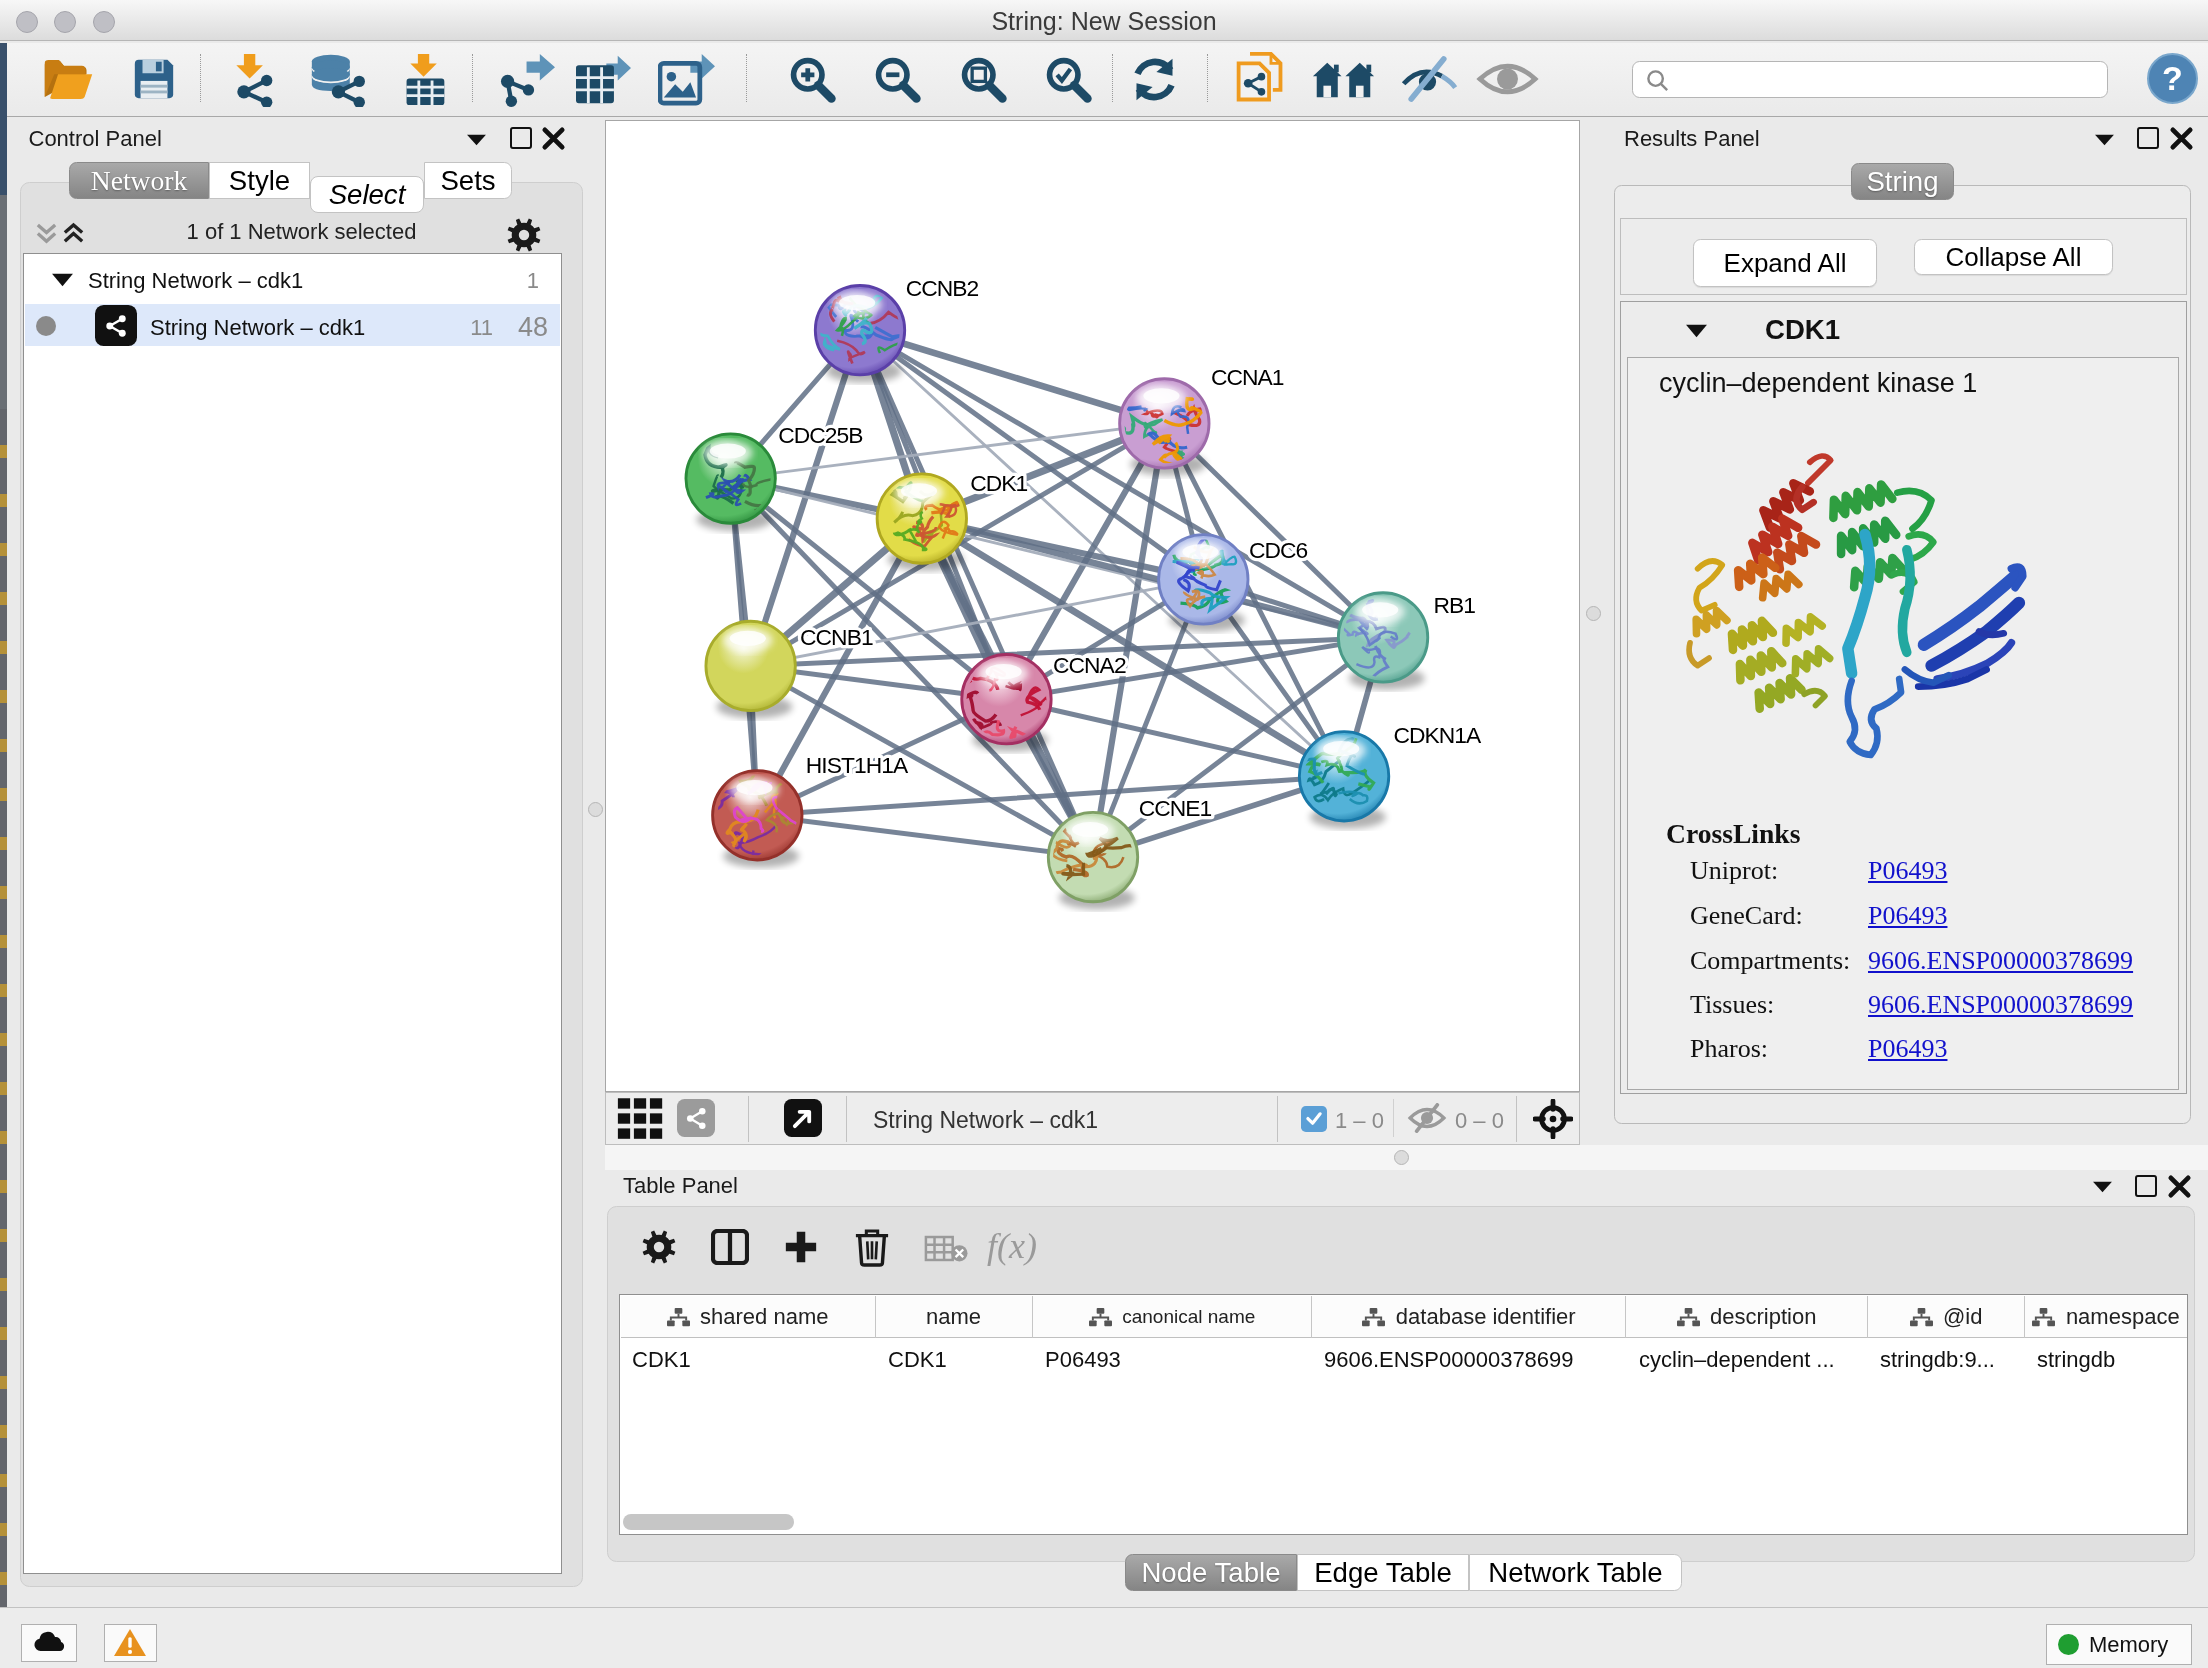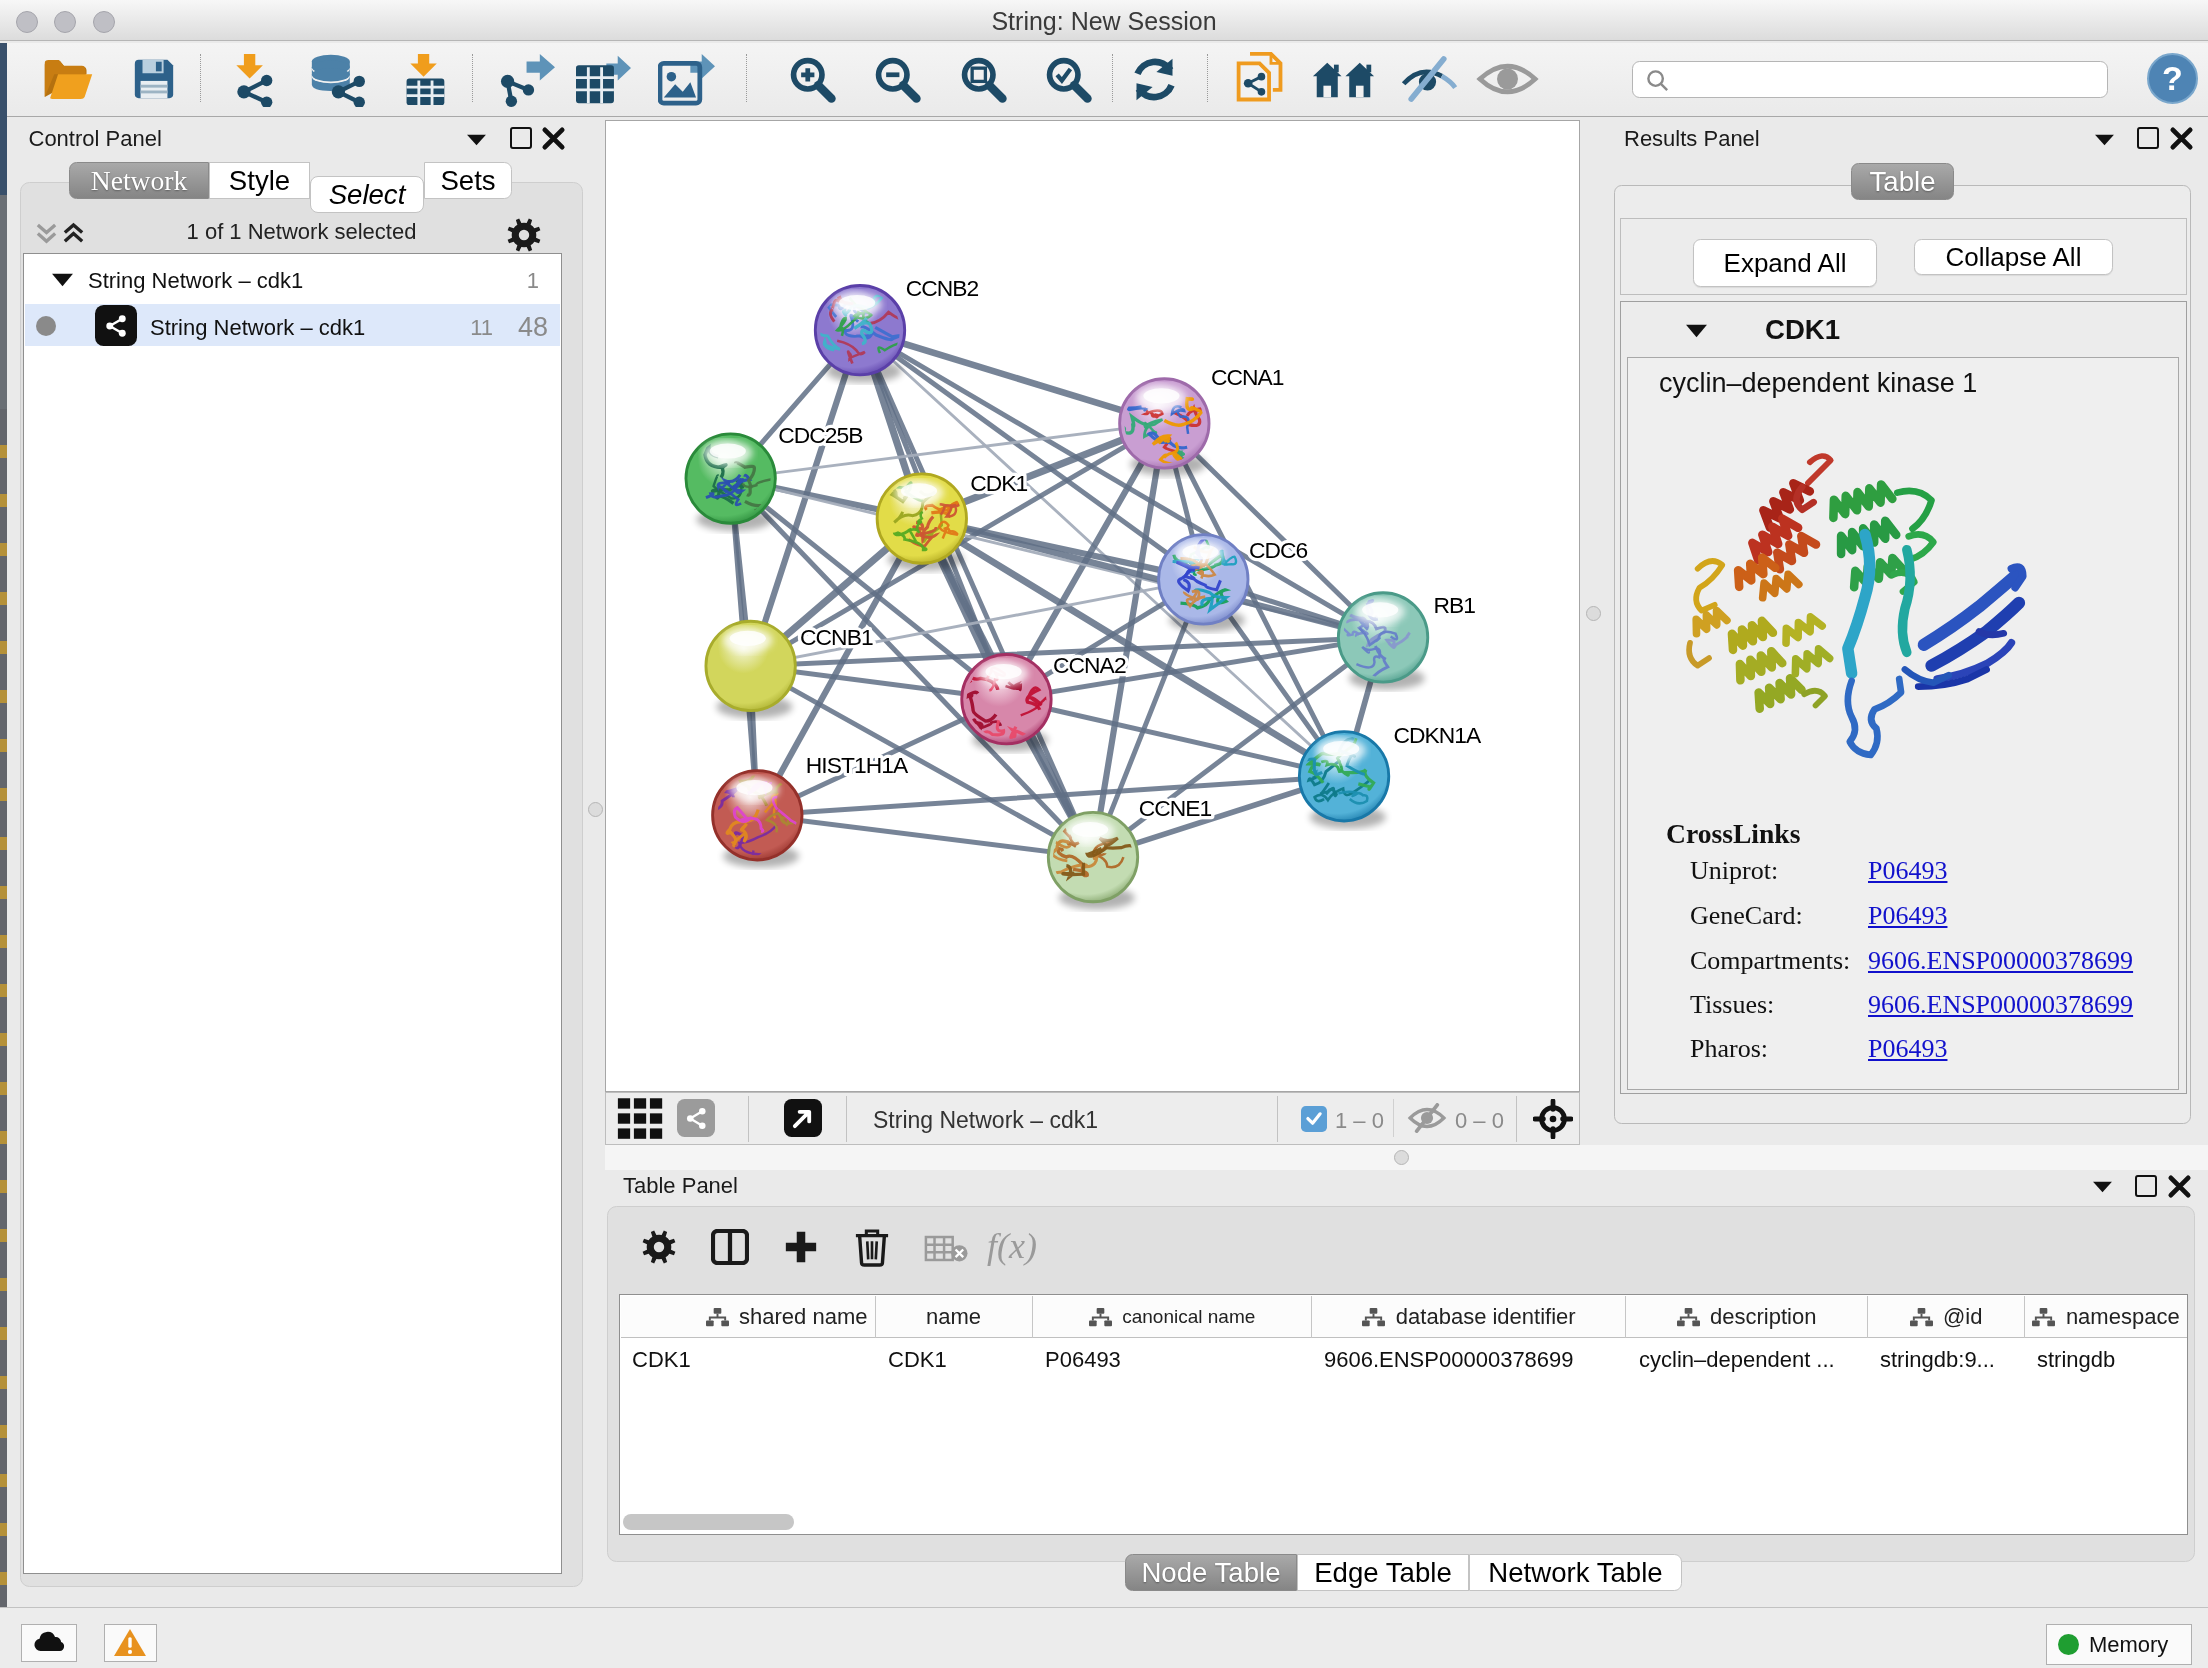--- a/index.html
+++ b/index.html
@@ -659,21 +659,21 @@
   <svg class="abs" style="left:2092px;top:131px;" width="25" height="17" viewBox="0 0 26 18">
     <path d="M3 4 L23 4 L13 15 Z" fill="#111"></path>
     </svg>
   <div class="abs" style="left:2137px;top:127px;width:22px;height:22px;border:2.9px solid #111;border-radius:2.9px;"></div>
   <svg class="abs" style="left:2169px;top:126px;" width="25" height="25" viewBox="0 0 26 26">
     <path d="M4 4 L22 22 M22 4 L4 22" stroke="#111" stroke-width="5" stroke-linecap="round"></path>
     </svg>
 
   <div class="abs" style="left:1614px;top:185px;width:577px;height:939px;background:#ececec;
       border:1.9px solid #b9b9b9;border-radius:7.6px;"></div>
-  <div class="tab sel" style="left:1851px;top:163px;width:103px;height:37px;">Table</div>
+  <div class="tab sel" style="left:1851px;top:163px;width:103px;height:37px;">String</div>
 
   <div class="abs" style="left:1620px;top:218px;width:567px;height:77px;background:#ececec;
       border:1px solid #bdbdbd;"></div>
   <div class="btn" style="left:1693px;top:239px;width:184px;height:48px;">Expand All</div>
   <div class="btn" style="left:1914px;top:239px;width:199px;height:36px;">Collapse All</div>
 
   <div class="abs" style="left:1620px;top:301px;width:567px;height:793px;background:#ececec;
       border:1px solid #9f9f9f;"></div>
   <svg class="abs" style="left:1683px;top:321px;" width="27" height="19" viewBox="0 0 28 20">
     <path d="M3 4 L25 4 L14 17 Z" fill="#111"></path>
@@ -786,21 +786,21 @@
       border:1.9px solid #8f8f8f;"></div>
   <div id="tableheads">
     <div class="abs" style="left:621px;top:1296px;width:1566px;height:42px;background:#fcfcfc;
         border-bottom:1.9px solid #c0c0c0;"></div>
     <div class="abs" style="left:875px;top:1296px;width:1px;height:42px;background:#c6c6c6;"></div>
 <div class="abs" style="left:1032px;top:1296px;width:1px;height:42px;background:#c6c6c6;"></div>
 <div class="abs" style="left:1311px;top:1296px;width:1px;height:42px;background:#c6c6c6;"></div>
 <div class="abs" style="left:1625px;top:1296px;width:1px;height:42px;background:#c6c6c6;"></div>
 <div class="abs" style="left:1867px;top:1296px;width:1px;height:42px;background:#c6c6c6;"></div>
 <div class="abs" style="left:2024px;top:1296px;width:1px;height:42px;background:#c6c6c6;"></div>
-    <div class="abs" style="left:619px;top:1296px;width:256px;height:42px;display:flex;align-items:center;justify-content:center;font-size:22px;color:#222;overflow:hidden;margin-left:39px;">
+    <div class="abs" style="left:619px;top:1296px;width:256px;height:42px;display:flex;align-items:center;justify-content:center;font-size:22px;color:#222;overflow:hidden;">
         <svg width="25" height="23" viewBox="0 0 26 24" style="flex:0 0 auto;margin-right:9.5px;">
 <g fill="#555">
             <rect x="9" y="2" width="8" height="6" rx="1"></rect>
 <rect x="1" y="15" width="8" height="6" rx="1"></rect>
             <rect x="17" y="15" width="8" height="6" rx="1"></rect>
           </g>
 <path d="M13 8 L13 12 M5 15 L5 12 L21 12 L21 15" fill="none" stroke="#555" stroke-width="2"></path>
         </svg>
         <span style="white-space:nowrap;">shared name</span>
       </div>

